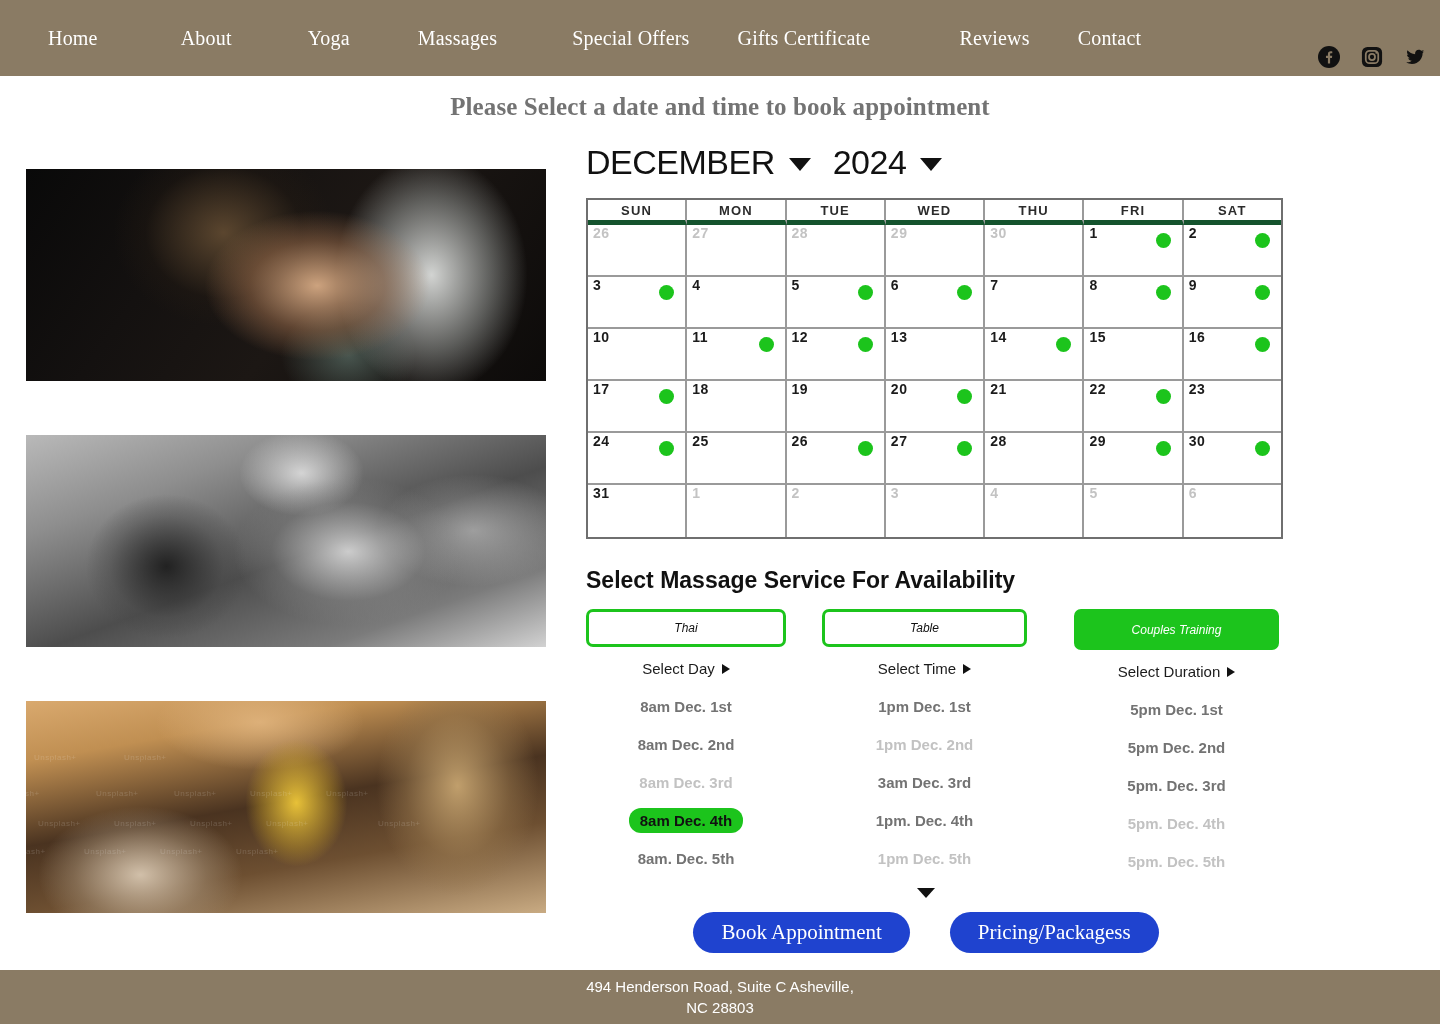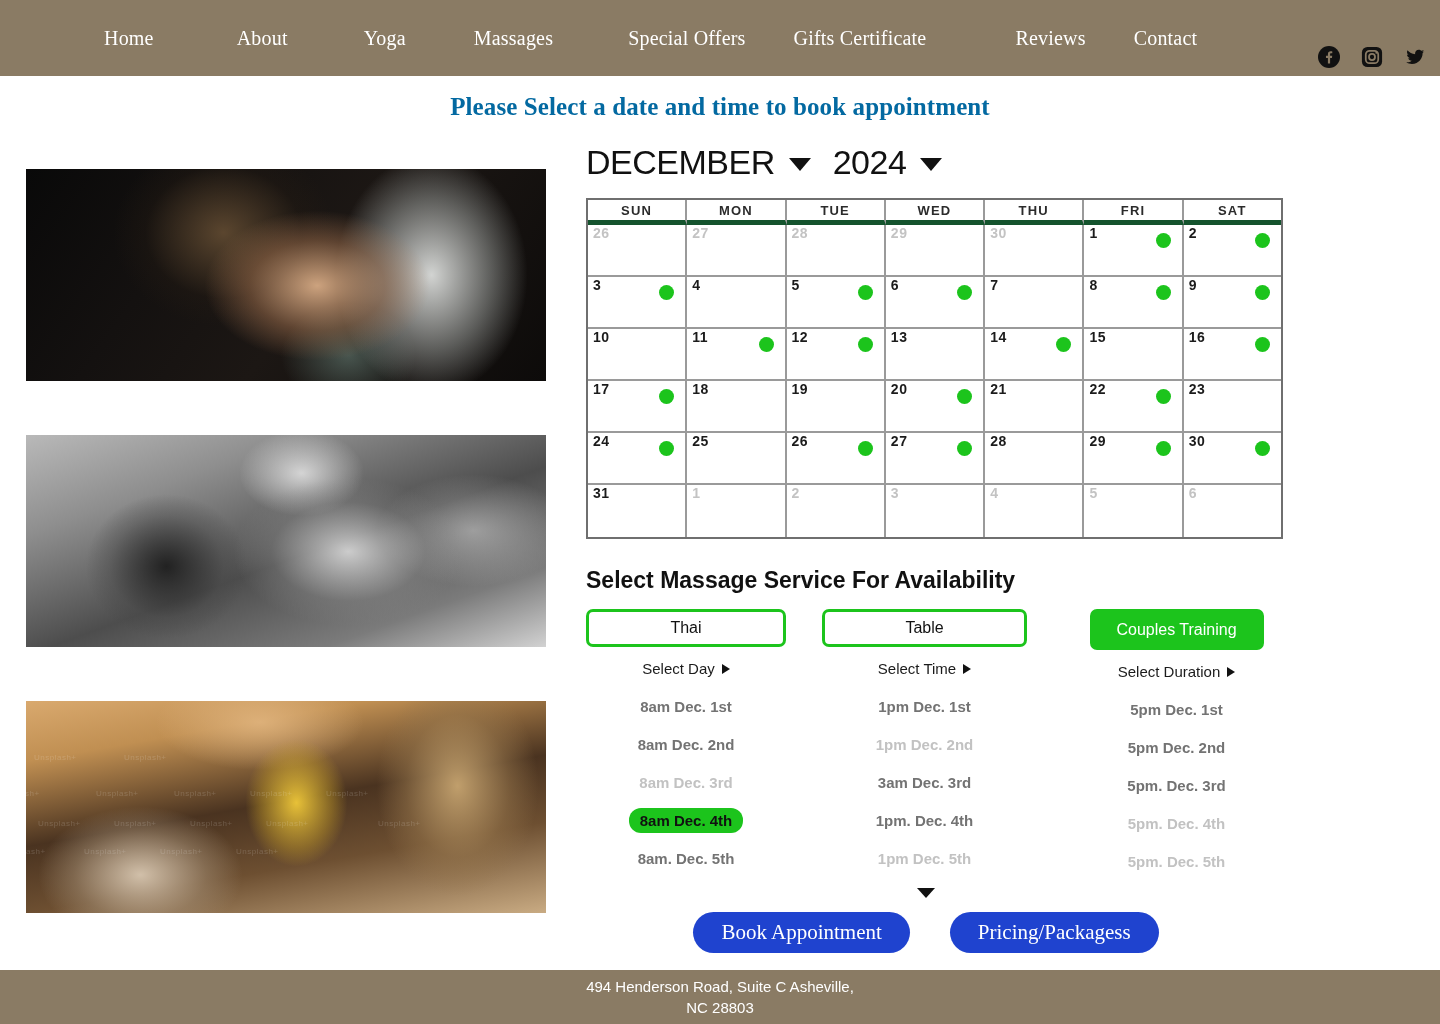--- a/index.html
+++ b/index.html
@@ -18,21 +18,21 @@
     height: 76px;
     background: #8a7b64;
     display: flex;
     align-items: center;
     position: relative;
   }
   .nav-list {
     display: flex;
     align-items: flex-end;
     list-style: none;
-    margin-left: 104px;
+    margin-left: 48px;
   }
   .nav-item {
     color: #ffffff;
     font-size: 20px;
     font-family: "Liberation Serif", serif;
     letter-spacing: 0.2px;
     cursor: pointer;
     white-space: nowrap;
   }
   .nav-item.i0 { margin-right: 83px; }
@@ -52,21 +52,21 @@
     gap: 21px;
   }
   .social-icon { width: 22px; height: 22px; cursor: pointer; display:block; }
   .social-icon svg { display: block; }
 
   
   .page-title {
     text-align: center;
     font-family: "Liberation Serif", serif;
     font-size: 25px;
-    color: #0369a1;
+    color: #737373;
     margin-top: 17px;
     letter-spacing: 0.1px;
   }
 
   
   .main-area {
     display: flex;
     padding-top: 22px;
   }
 
@@ -218,34 +218,35 @@
   .svc-col.c2 { width: 205px; margin-left: 36px; }
   .svc-col.c3 { width: 205px; margin-left: 47px; }
 
   .svc-btn {
     width: 200px;
     height: 38px;
     border: 3px solid #1cc41c;
     border-radius: 7px;
     background: #ffffff;
     color: #111;
-    font-size: 16px;
+    font-size: 12px;
     font-family: "Liberation Sans", sans-serif;
     display: flex;
     align-items: center;
     justify-content: center;
     cursor: pointer;
+    font-style: italic;
   }
   .svc-btn.selected {
     background: #1cc41c;
     color: #ffffff;
     border-color: #1cc41c;
   }
   .svc-col.c2 .svc-btn { width: 205px; }
-  .svc-col.c3 .svc-btn { width: 174px; height: 41px; }
+  .svc-col.c3 .svc-btn { width: 205px; height: 41px; }
 
   .svc-sub {
     margin-top: 13px;
     font-size: 15px;
     color: #1b1b1b;
     display: flex;
     align-items: center;
     gap: 7px;
     cursor: pointer;
     font-family: "Liberation Sans", sans-serif;

